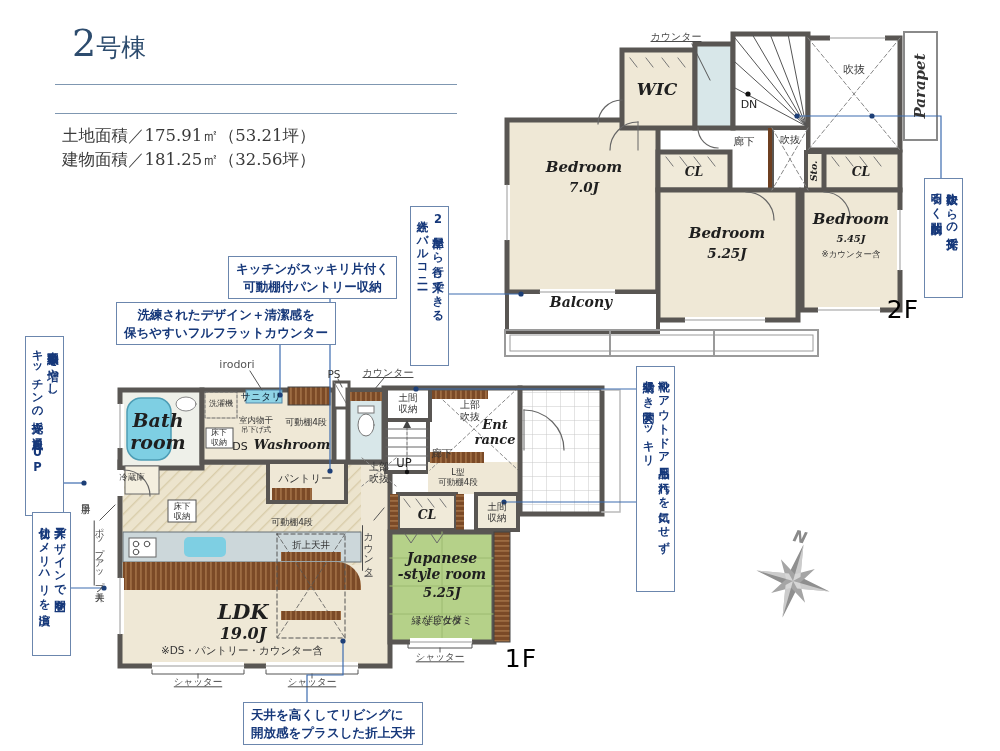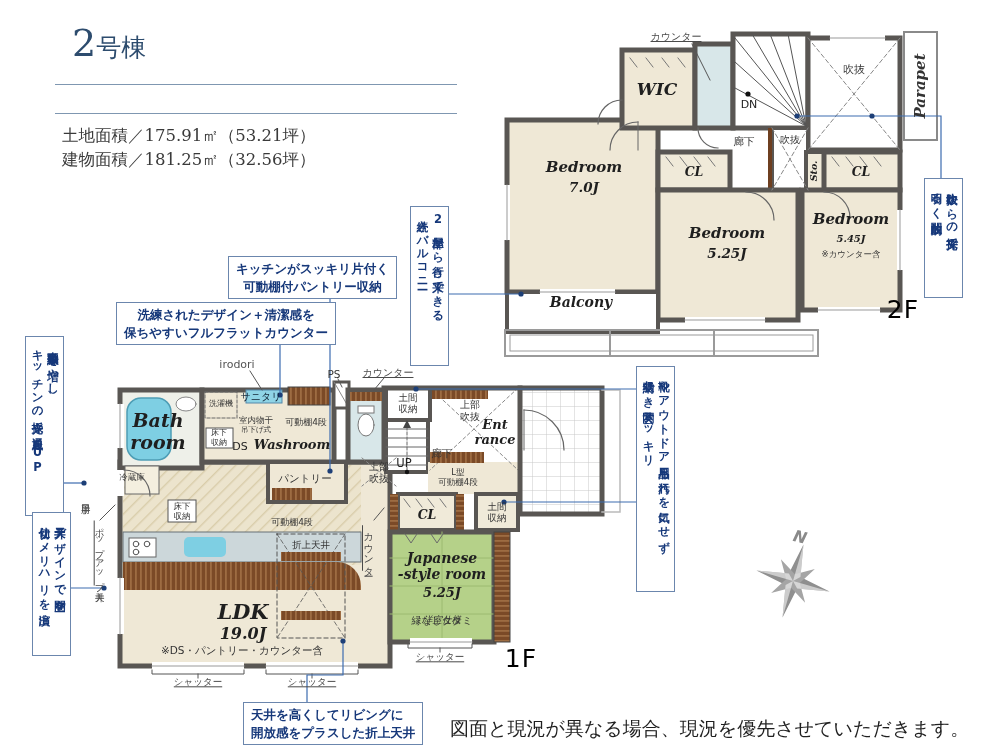--- a/index.html
+++ b/index.html
@@ -376,15 +376,14 @@
 <div class="co cov" style="left:410px;top:206px;height:148px;">2部屋から行き来できる
 続きバルコニー</div>
 <div class="co cov" style="left:924px;top:178px;height:108px;">吹抜からの採光で
 明るく開放的に</div>
 <div class="co cov" style="left:636px;top:366px;height:214px;">靴やアウトドア用品も汚れを気にせず
 収納でき玄関スッキリ</div>
 <div class="co" style="left:243px;top:702px;">天井を高くしてリビングに
 開放感をプラスした折上天井</div>
 
 <span class="lbl" style="left:800px;top:537px;font-size:16px;font-weight:bold;font-style:italic;color:#8a8a8a;transform:translate(-50%,-50%) rotate(14deg);">N</span>
-<span style="position:absolute;left:450px;top:716px;font-size:19px;color:#1f1f1f;z-index:3;">図面と現況が異なる場合、現況を優先させていただきます。</span>
 
 </div>
 
 </body></html>

